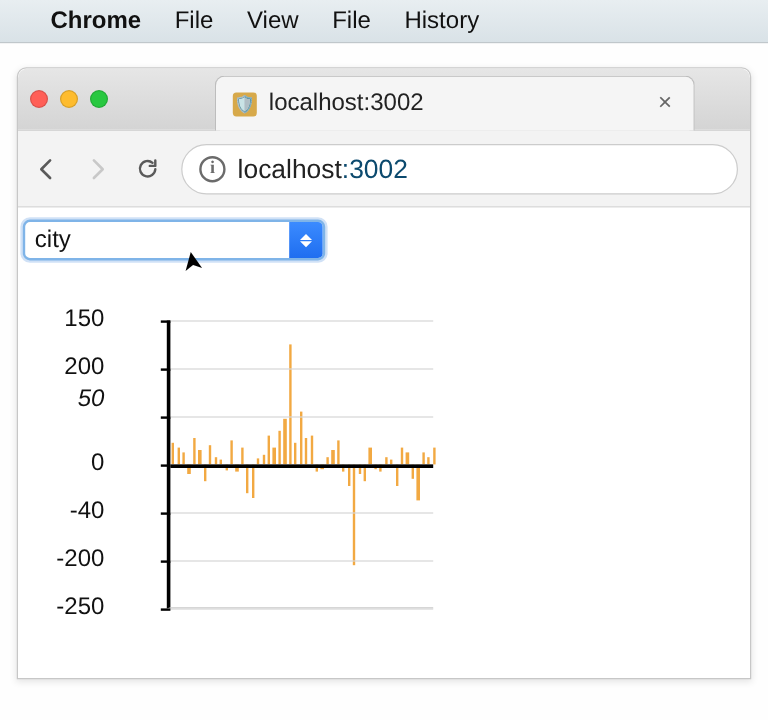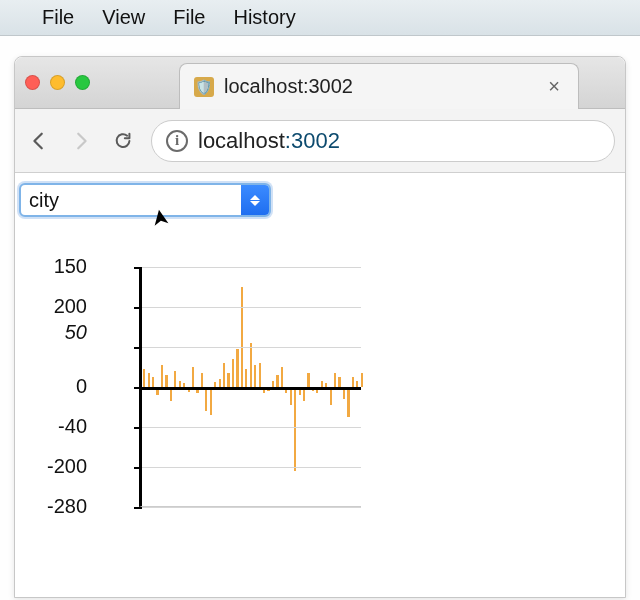--- a/index.html
+++ b/index.html
@@ -91,21 +91,21 @@
   }
   .info-icon {
     width:22px; height:22px; border:2px solid #6b6b6b; border-radius:50%;
     display:flex; align-items:center; justify-content:center;
     font-size:15px; color:#6b6b6b; font-weight:bold; font-family: Georgia, serif;
   }
   .url-host { color:#222; }
   .url-rest { color:#0c4a6e; }
 
   
-  .page { background:#fff; padding: 10px 0 60px 0; position:relative; }
+  .page { background:#fff; padding: 10px 0 28px 0; position:relative; }
 
   .dropdown {
     margin: 0 0 0 4px;
     width: 252px; height: 34px;
     border: 2px solid #7fb4e8;
     border-radius: 6px;
     background:#fff;
     display:flex; align-items:center;
     box-shadow: 0 0 0 2px rgba(120,170,230,0.35);
     overflow:hidden;
@@ -139,20 +139,21 @@
   .axis-x { position:absolute; left:0; width:100%; height:0; border-top: 3px solid #000; }
   .tick { position:absolute; left:-8px; width:8px; height:0; border-top:2px solid #000; }
   .bars { position:absolute; left:0; top:0; width:100%; height:100%; }
   .bar { position:absolute; bottom:0; width:3px; background:#f2a942; }
 </style>
 </head>
 <body>
 
 <div class="menubar">
   <span class="apple-logo"></span>
+  <span class="app-name">Chrome</span>
   <span class="menu-item">File</span>
   <span class="menu-item">View</span>
   <span class="menu-item">File</span>
   <span class="menu-item">History</span>
 </div>
 
 <div class="browser">
   <div class="tabbar">
     <div class="traffic">
       <div class="light red"></div>
@@ -263,21 +264,21 @@
           <div class="grid" style="top: 120px;"></div>
           <div class="tick" style="top: 120px;"></div>
           <div class="grid" style="top: 80px;"></div>
           <div class="tick" style="top: 80px;"></div>
           <div class="grid" style="top: 40px;"></div>
           <div class="tick" style="top: 40px;"></div>
           <div class="grid" style="top: 0px;"></div>
           <div class="tick" style="top: 0px;"></div>
           <div class="axis-x" style="top: 120px;"></div>
         </div>
-    <div class="ylabel" style="top: 238px;">-280</div>
+    <div class="ylabel" style="top: 238px;">-250</div>
         <div class="ylabel" style="top: 198px;">-200</div>
         <div class="ylabel" style="top: 158px;">-40</div>
         <div class="ylabel" style="top: 118px;">0</div>
         <div class="ylabel" style="top: 64px; font-style: italic;">50</div>
         <div class="ylabel" style="top: 38px;">200</div>
         <div class="ylabel" style="top: -2px;">150</div>
       </div>
   </div>
 </div>
 

